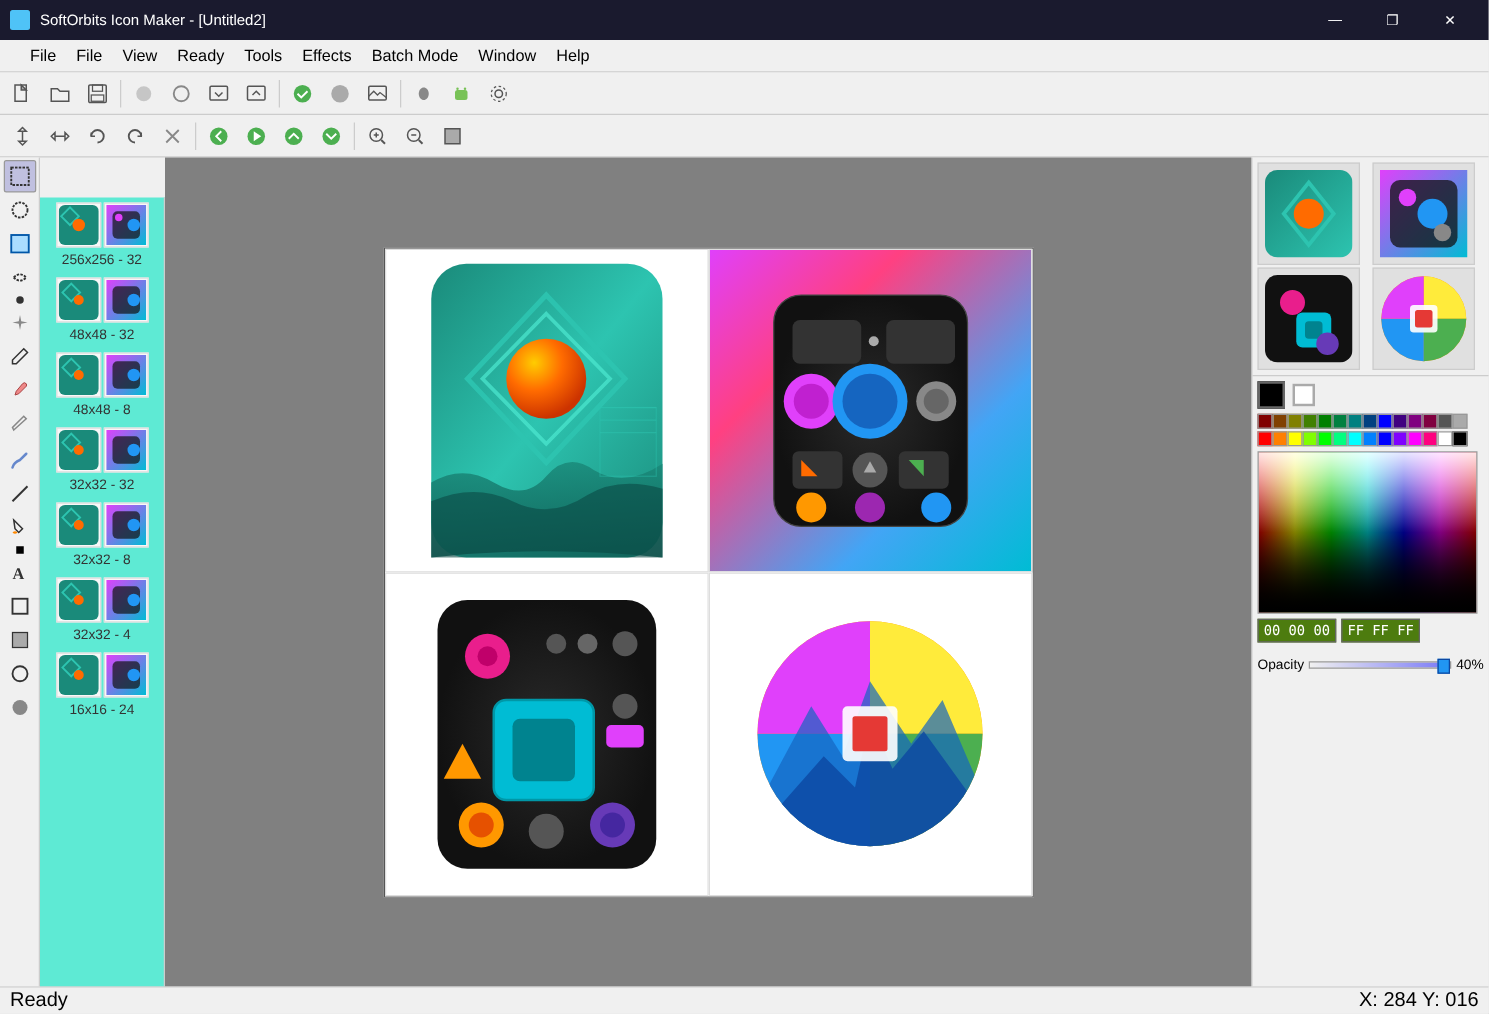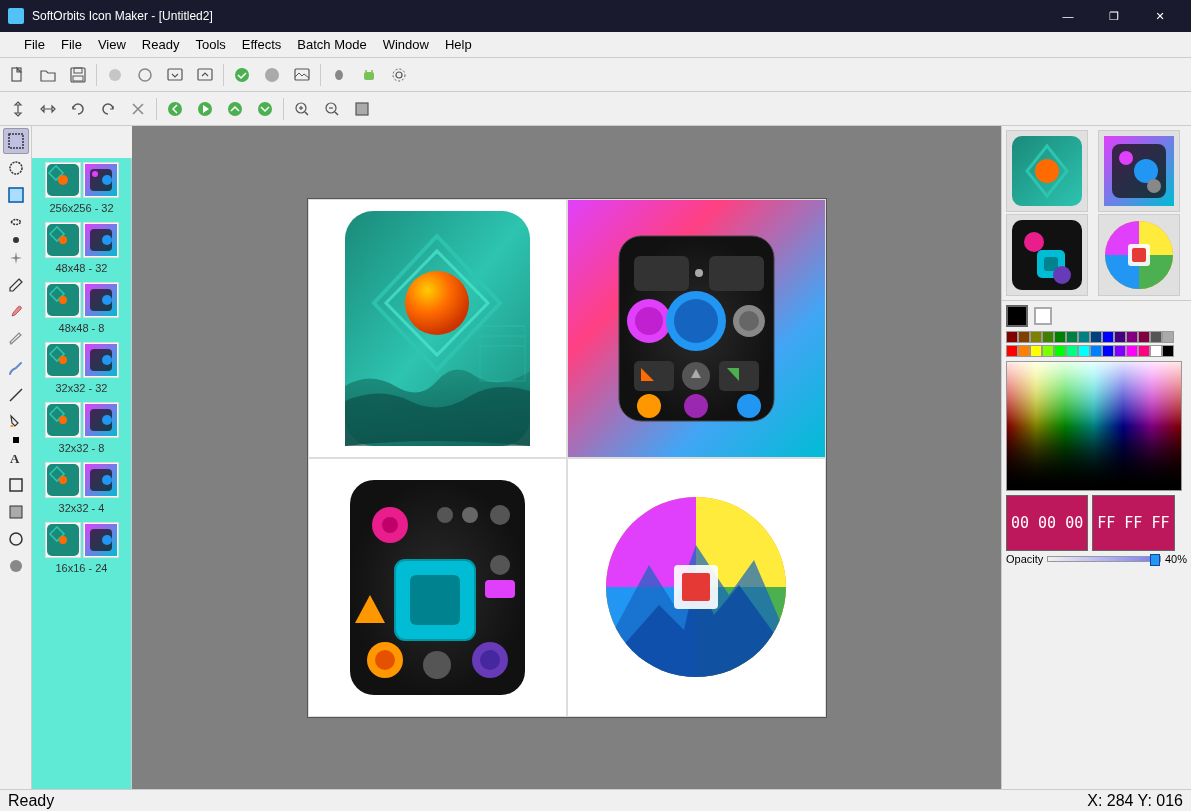--- a/index.html
+++ b/index.html
@@ -107,24 +107,24 @@
     .color-picker-hue {
       position: absolute; top: 0; left: 0; right: 0; bottom: 0;
       background: linear-gradient(to right, 
         hsl(0,100%,50%), hsl(30,100%,50%), hsl(60,100%,50%), hsl(90,100%,50%),
         hsl(120,100%,50%), hsl(150,100%,50%), hsl(180,100%,50%), hsl(210,100%,50%),
         hsl(240,100%,50%), hsl(270,100%,50%), hsl(300,100%,50%), hsl(330,100%,50%), hsl(360,100%,50%));
       mix-blend-mode: multiply;
     }
     .color-info { display: flex; align-items: center; gap: 4px; margin-top: 2px; }
     .color-hex-box {
-      background: #be185d; color: #fff; font-family: monospace; font-size: 15px;
-      padding: 18px 4px; border: 1px solid #666;
-    }
-    .opacity-row { display: flex; align-items: center; gap: 4px; font-size: 11px; margin-top: 2px; }
+      background: #4d7c0f; color: #fff; font-family: monospace; font-size: 11px;
+      padding: 2px 4px; border: 1px solid #666;
+    }
+    .opacity-row { display: flex; align-items: center; gap: 4px; font-size: 11px; margin-top: 12px; }
     .opacity-slider { flex: 1; height: 4px; background: linear-gradient(to right, #000, #fff); border: 1px solid #999; }
 
     
     #statusbar {
       display: flex; align-items: center; justify-content: space-between;
       background: #f0f0f0; height: 22px; padding: 0 8px; border-top: 1px solid #ccc;
       font-size: 16px;
     }
 
     

